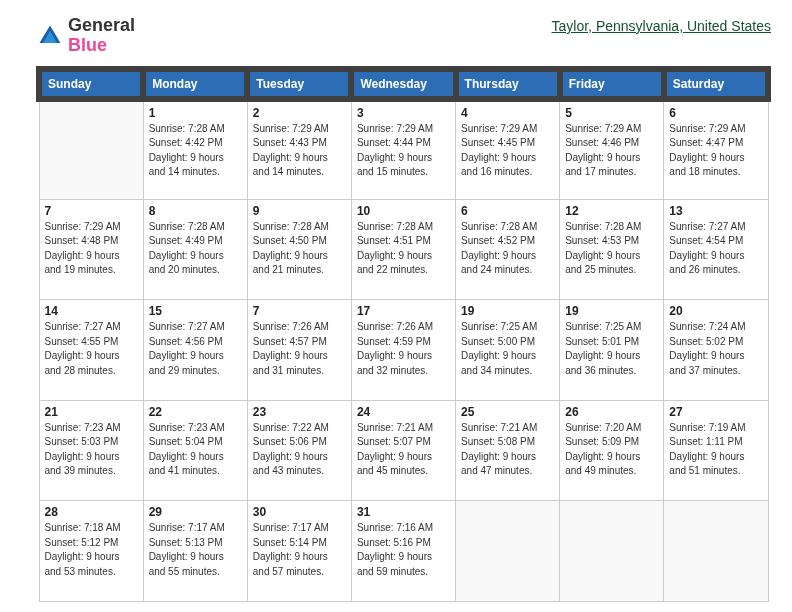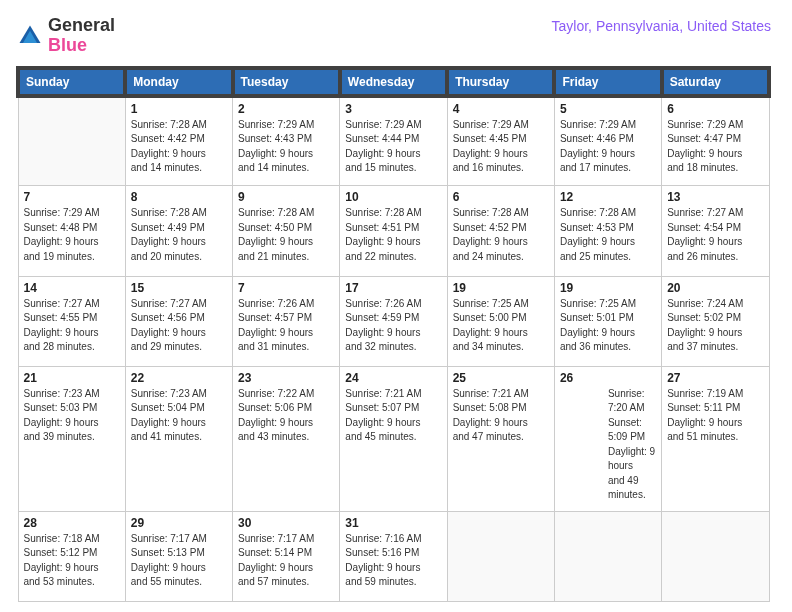--- a/index.html
+++ b/index.html
@@ -6,21 +6,21 @@
     body {
       width: 792px;
       height: 612px;
       font-family: Arial, sans-serif;
       background: #fff;
       overflow: hidden;
     }
     .page {
       width: 791px;
       height: 612px;
-      padding: 16px 20px 10px 16px;
+      padding: 16px 20px 10px 36px;
       display: flex;
       flex-direction: column;
       justify-content: space-between;
     }
     .header {
       display: flex;
       align-items: flex-start;
       justify-content: space-between;
       margin-bottom: 10px;
     }
@@ -44,38 +44,39 @@
       text-align: right;
     }
     .month-title {
       font-size: 32px;
       font-weight: bold;
       color: #222;
       line-height: 1.1;
     }
     .location {
       font-size: 14px;
-      color: #8b5cf6;
+      color: #14532d;
       margin-top: 2px;
+      text-decoration: underline;
     }
     .calendar {
       flex: 1;
       border: 1px solid #ccc;
       border-collapse: collapse;
       width: 100%;
       table-layout: fixed;
     }
     .calendar th {
       background: #2d6db5;
       color: #fff;
       font-size: 12px;
       font-weight: bold;
       text-align: left;
       padding: 5px 6px;
-      border: 4px solid #404040;
+      border: 6px solid #404040;
     }
     .calendar td {
       vertical-align: top;
       border: 1px solid #ccc;
       padding: 4px 5px;
       font-size: 9.5px;
       color: #333;
       background: #fff;
       height: 88px;
     }
@@ -310,29 +311,29 @@
           </td>
           <td>
             <span class="day-num">25</span>
             <div class="day-info" style="white-space: pre-line;">Sunrise: 7:21 AM
 Sunset: 5:08 PM
 Daylight: 9 hours
 and 47 minutes.</div>
           </td>
           <td>
             <span class="day-num">26</span>
-            <div class="day-info" style="white-space: pre-line; margin-left: 48px;">Sunrise: 7:20 AM
+            <div class="day-info" style="white-space: pre-line;">Sunrise: 7:20 AM
 Sunset: 5:09 PM
 Daylight: 9 hours
 and 49 minutes.</div>
           </td>
           <td>
             <span class="day-num">27</span>
             <div class="day-info" style="white-space: pre-line;">Sunrise: 7:19 AM
-Sunset: 5:11 PM
+Sunset: 1:11 PM
 Daylight: 9 hours
 and 51 minutes.</div>
           </td>
         </tr>
         <tr class="row-week">
           <td>
             <span class="day-num">28</span>
             <div class="day-info" style="white-space: pre-line;">Sunrise: 7:18 AM
 Sunset: 5:12 PM
 Daylight: 9 hours

